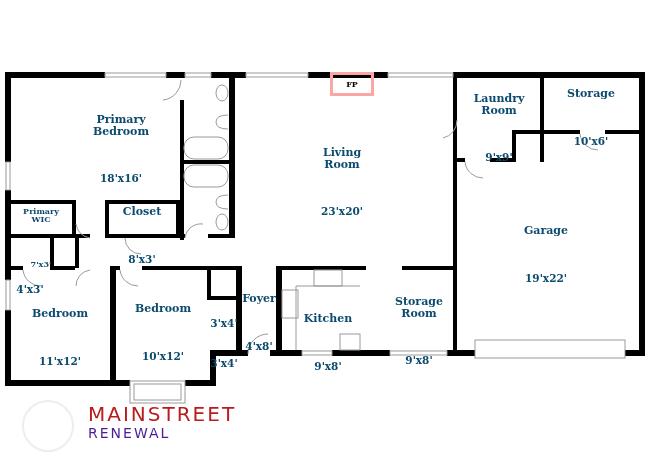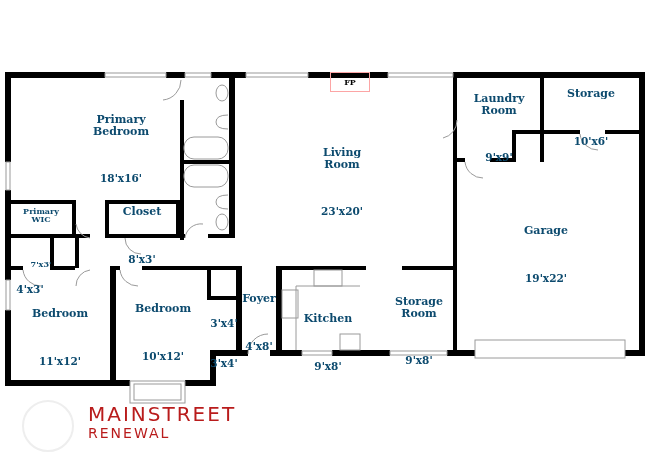--- a/index.html
+++ b/index.html
@@ -3,24 +3,24 @@
 <meta charset="utf-8">
 <style>
   html, body { margin: 0; padding: 0; background: #ffffff; }
   body { width: 650px; height: 473px; position: relative; overflow: hidden; font-family: "DejaVu Serif", serif; }
   svg.plan { position: absolute; left: 0; top: 0; }
   .lbl { position: absolute; text-align: center; font-family: "DejaVu Serif", serif; font-weight: bold; color: #0c4a6e; line-height: 1.05; transform: translateX(-50%); white-space: nowrap; }
   .lbl .n { display: block; font-size: 11px; }
   .lbl .d { display: block; font-size: 10.5px; margin-top: 36px; }
   .lbl.sm .n { font-size: 8px; }
   .lbl.sm .d { font-size: 8px; }
-  .fp { position: absolute; left: 330px; top: 72px; width: 38px; height: 18px; border: 1px solid #fca5a5; font-size: 8px; font-weight: bold; text-align: center; line-height: 18px; font-family: "DejaVu Serif", serif; }
+  .fp { position: absolute; left: 330px; top: 72px; width: 38px; height: 18px; border: 3px solid #fca5a5; font-size: 8px; font-weight: bold; text-align: center; line-height: 18px; font-family: "DejaVu Serif", serif; }
   .disc { position: absolute; left: 100px; top: 429px; width: 470px; text-align: center; font-family: "Liberation Serif", serif; font-size: 10px; color: #222; line-height: 12px; }
   .wm { position: absolute; left: 88px; top: 402px; font-family: "DejaVu Sans", sans-serif; font-size: 20px; color: #b91c1c; letter-spacing: 2px; }
-  .wm2 { position: absolute; left: 88px; top: 425px; font-family: "DejaVu Sans", sans-serif; font-size: 14px; color: #b91c1c; letter-spacing: 2px; }
+  .wm2 { position: absolute; left: 88px; top: 425px; font-family: "DejaVu Sans", sans-serif; font-size: 14px; color: #4c1d95; letter-spacing: 2px; }
   .wm-logo { position: absolute; left: 22px; top: 400px; width: 48px; height: 48px; border: 2px solid #eeeeee; border-radius: 50%; }
 </style>
 </head>
 <body>
 
 <div class="wm-logo"></div>
 <div class="wm">MAINSTREET</div>
 <div class="wm2">RENEWAL</div>
 
 <svg class="plan" width="650" height="473">

